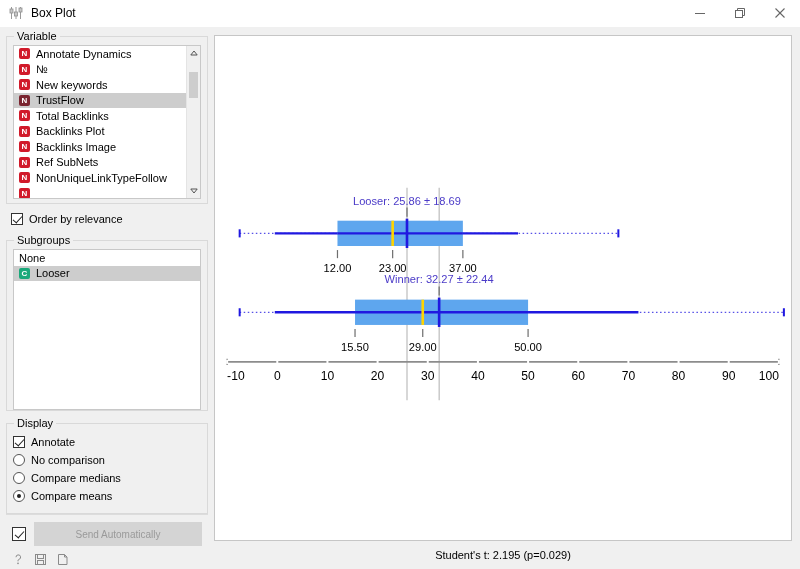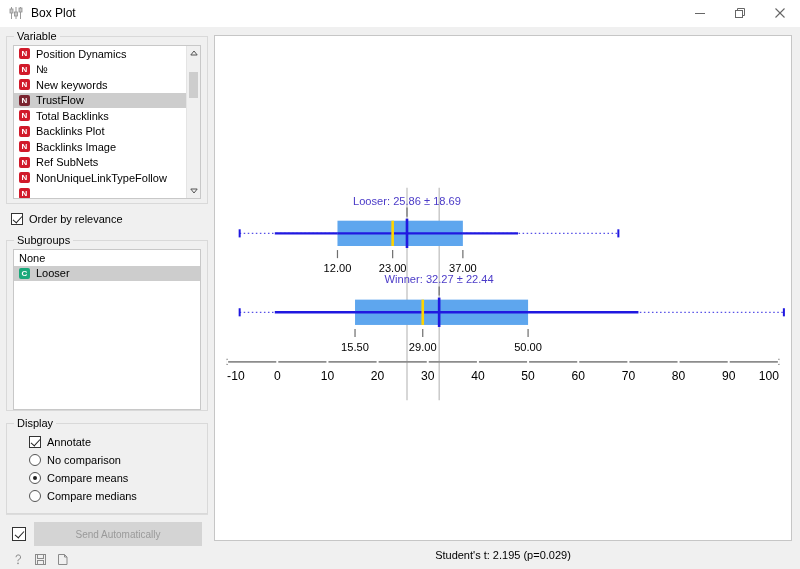--- a/index.html
+++ b/index.html
@@ -135,21 +135,21 @@
     left: 2px; right: 2px;
     top: 26px;
     height: 26px;
     background: #cdcdcd;
   }
 
   .checkrow {
     display: flex;
     align-items: center;
     height: 18px;
-    margin-left: 16px;
+    margin-left: 0;
     font-size: 11px;
   }
   .cbox {
     width: 12px; height: 12px;
     border: 1px solid #333;
     background: #fff;
     margin-right: 6px;
     position: relative;
     flex: 0 0 12px;
   }
@@ -293,21 +293,21 @@
   <div class="body">
 
     <div class="leftpanel">
 
       <div class="groupbox" style="padding-bottom:4px;">
         <span class="gb-title">Variable</span>
         <div class="listbox" style="height:154px;">
           <div id="var-list" style="position:absolute;left:0;top:0;right:14px;">
               <div class="listrow">
                 <span class="vicon n">N</span>
-                <span>Position Dynamics</span>
+                <span>Annotate Dynamics</span>
               </div>
               <div class="listrow">
                 <span class="vicon n">N</span>
                 <span>№</span>
               </div>
               <div class="listrow">
                 <span class="vicon n">N</span>
                 <span>New keywords</span>
               </div>
               <div class="listrow sel">
@@ -380,26 +380,26 @@
         <div class="checkrow">
           <span class="cbox checked"></span>
           <span>Annotate</span>
         </div>
         <div id="radio-list">
             <div class="checkrow">
               <span class="radio"></span>
               <span>No comparison</span>
             </div>
             <div class="checkrow">
+              <span class="radio"></span>
+              <span>Compare medians</span>
+            </div>
+            <div class="checkrow">
               <span class="radio on"></span>
               <span>Compare means</span>
-            </div>
-            <div class="checkrow">
-              <span class="radio"></span>
-              <span>Compare medians</span>
             </div>
           </div>
       </div>
 
       <div class="sendwrap">
         <span class="sendcheck"></span>
         <div class="sendbtn">Send Automatically</div>
       </div>
       <div class="statusicons">
         <span class="si">

